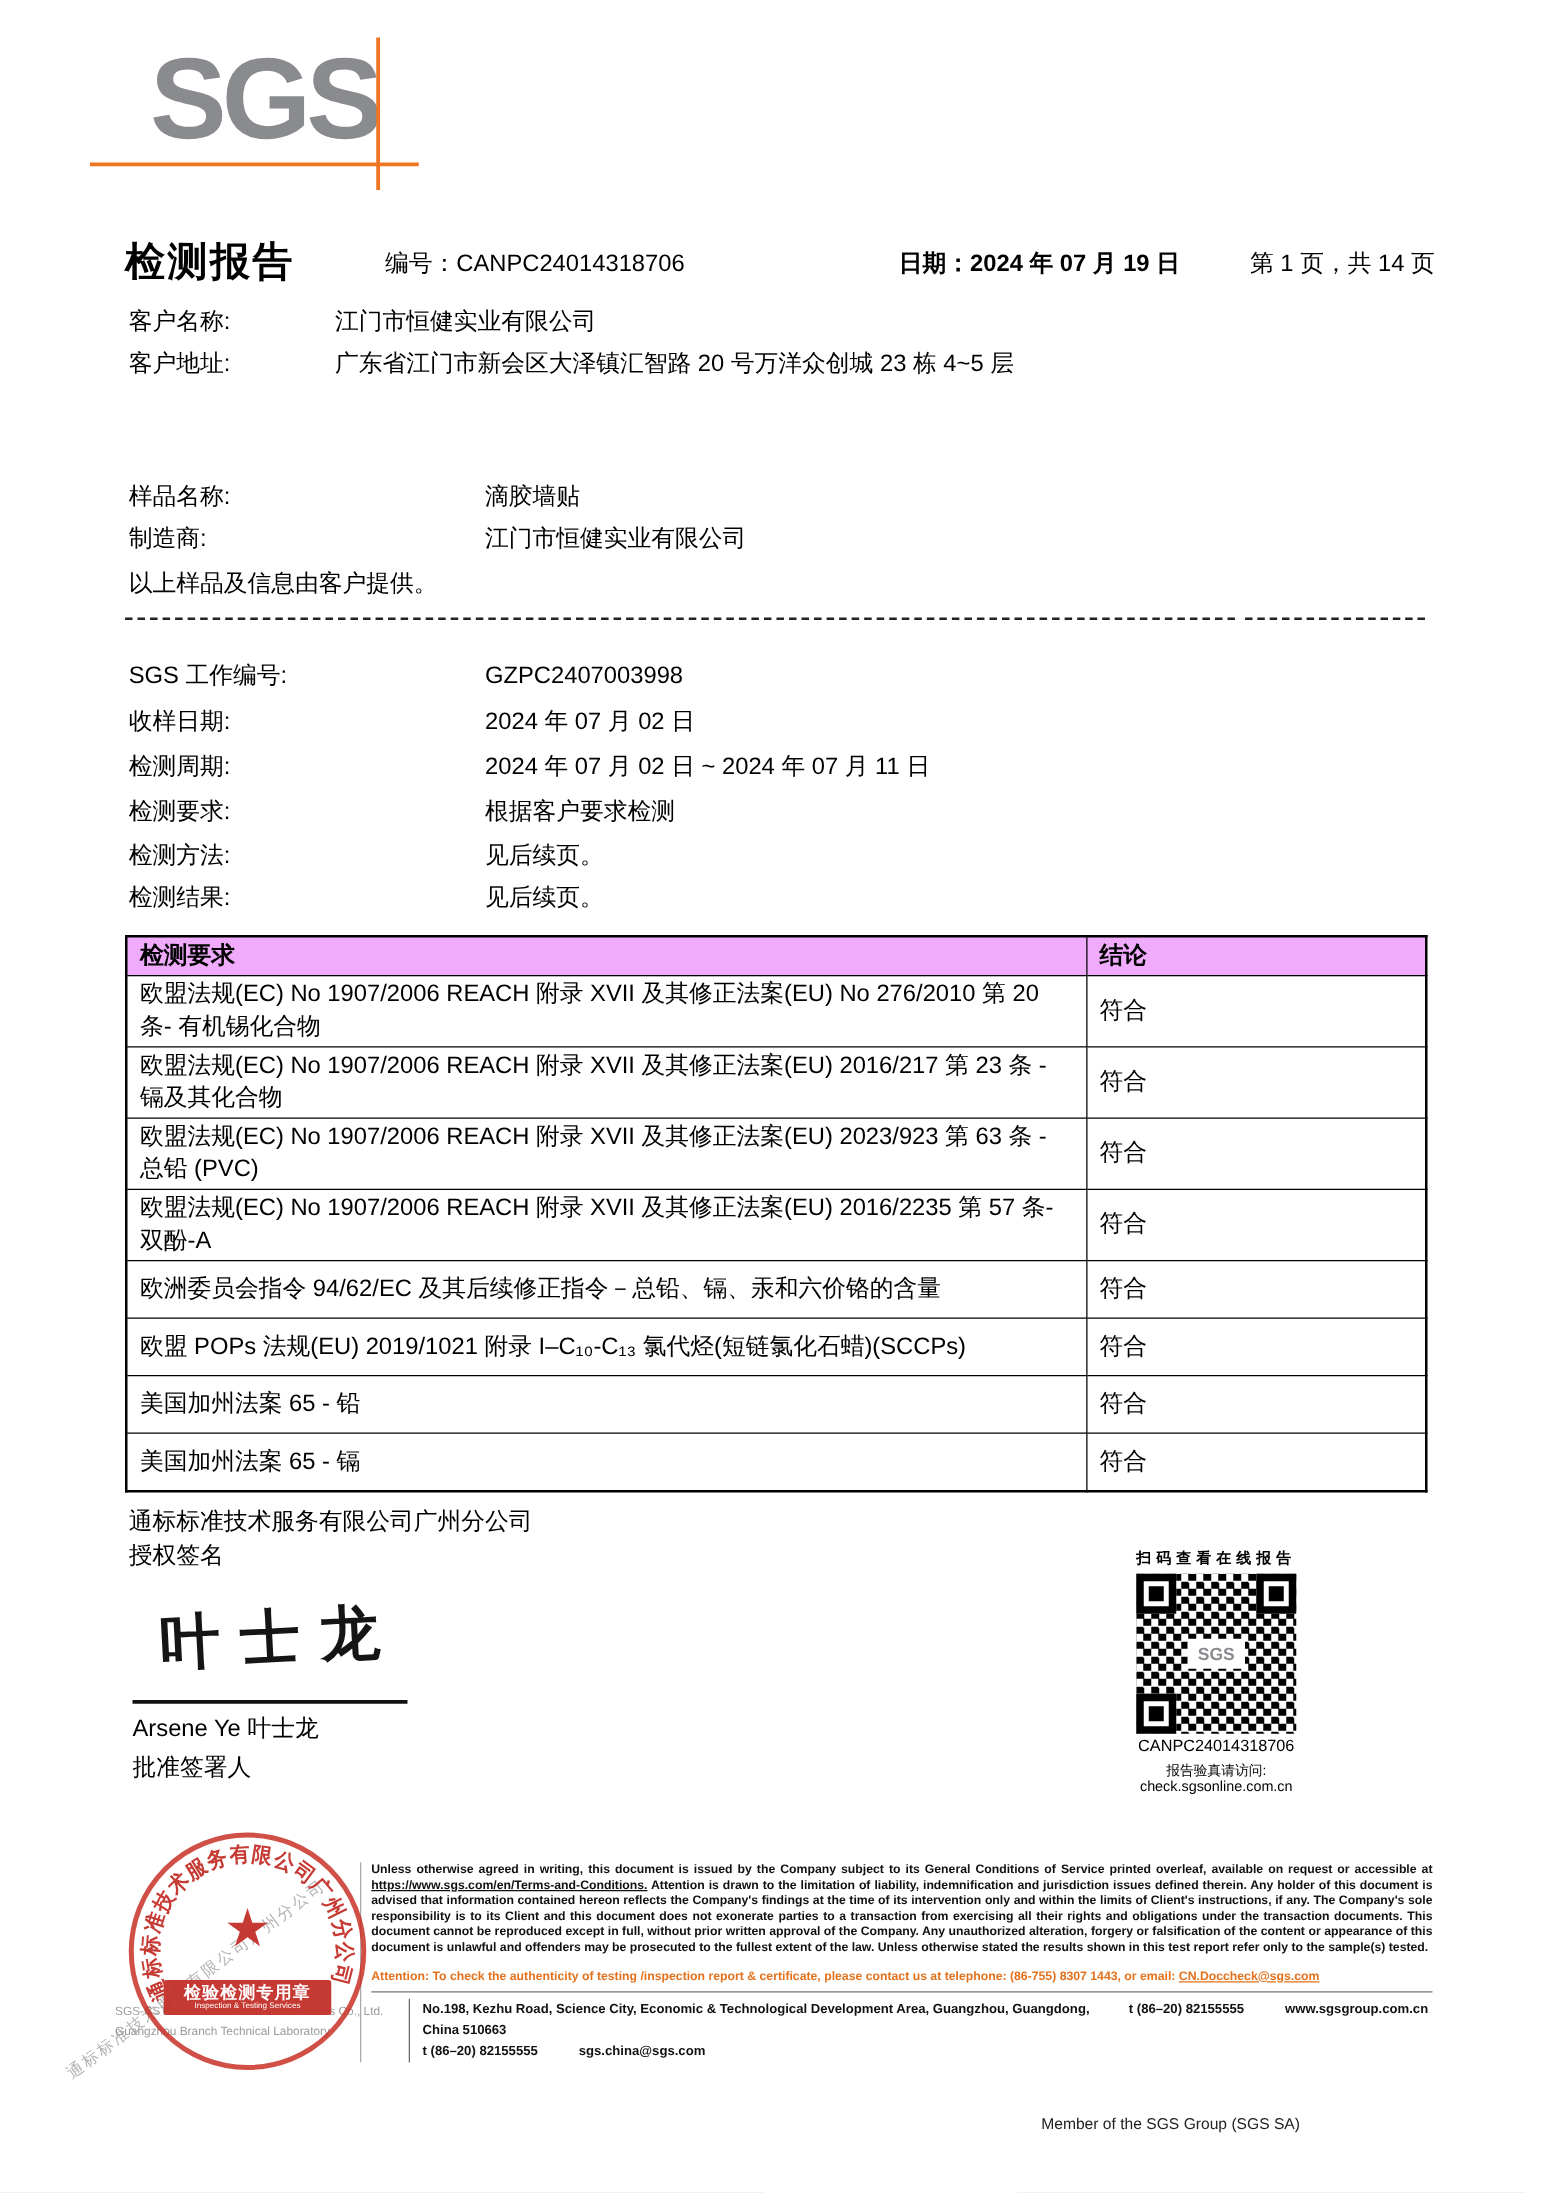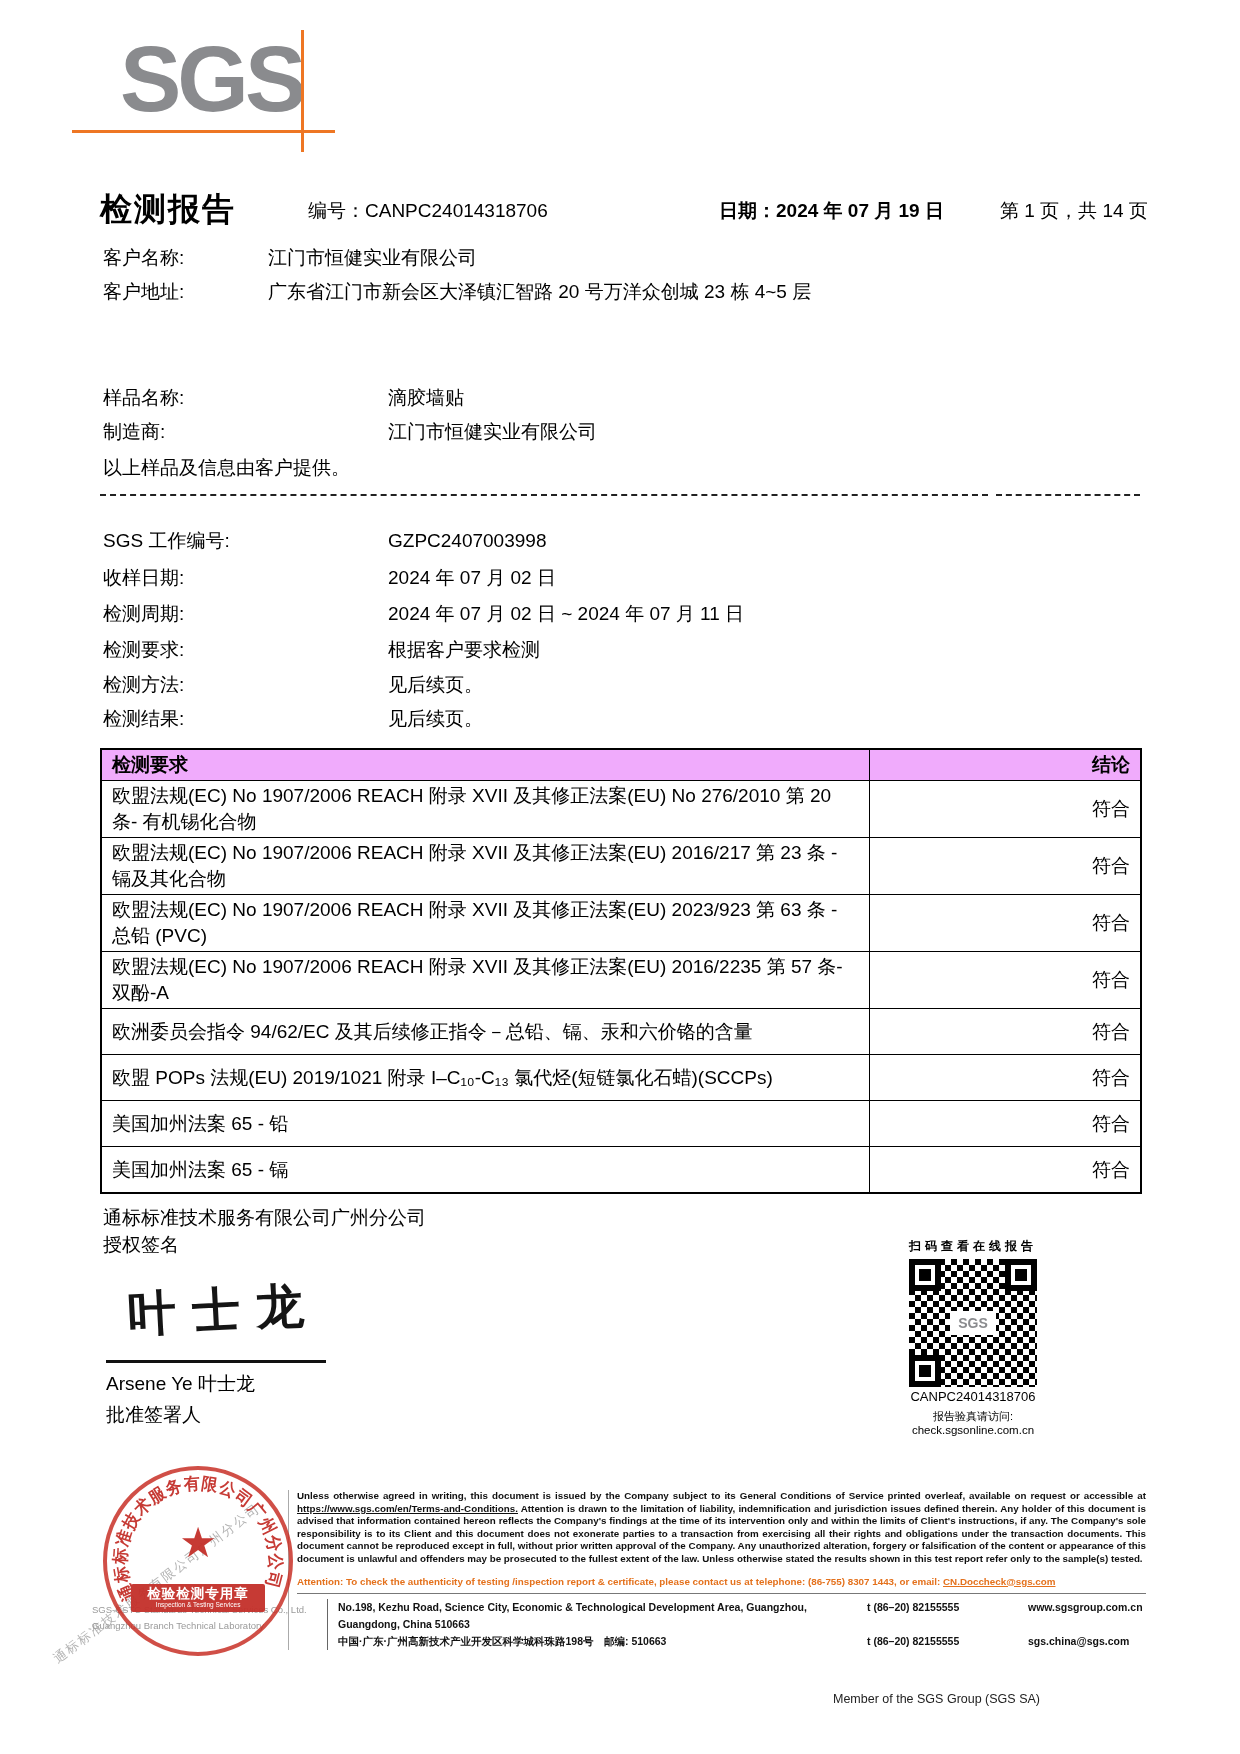--- a/index.html
+++ b/index.html
@@ -29,21 +29,21 @@
   .val-smp  { left:388px; }
 
   .dash-seg { border-top:2px dashed #222; height:0; }
 
   
   .results { left:100px; top:748px; width:1040px; border-collapse:collapse;
     table-layout:fixed; border:2px solid #000; }
   .results th, .results td { border:1px solid #000; font-size:19px; line-height:26px;
     padding:2px 10px; vertical-align:middle; }
   .results th { background:#f0abfc; font-weight:bold; height:26px; text-align:left; }
-  .results th.c2, .results td.c2 { text-align:right; }
+  .results th.c2, .results td.c2 { text-align:left; }
   .col-req { width:768px; }
   .col-con { width:272px; }
   tr.h2 td { height:51px; }
   tr.h1 td { height:41px; }
 
   
   .sig-company { left:103px; top:1205px; }
   .sig-auth    { left:103px; top:1232px; }
   .sig-script  { left:128px; top:1278px; font-size:48px; font-weight:bold;
     letter-spacing:16px; transform:rotate(-3deg); color:#151515; }
@@ -74,21 +74,21 @@
     padding-left:8px; box-sizing:border-box; z-index:2; }
   .disclaimer { font-size:9.8px; line-height:12.6px; text-align:justify;
     font-weight:bold; color:#101010; }
   .link-orange { color:#101010; text-decoration:underline; }
   .attention  { margin-top:10px; font-size:9.8px; line-height:12.6px;
     font-weight:bold; color:#e4711c; }
   .attention .em { text-decoration:underline; }
   .foot-divider { border-top:1.5px solid #777; margin-top:5px; }
   .addr-block { margin-top:5px; margin-left:30px; border-left:1px solid #666;
     padding-left:10px; }
-  .addr-row { display:flex; font-size:10.5px; line-height:17px; font-weight:bold; color:#111;gap:36px; }
+  .addr-row { display:flex; font-size:10.5px; line-height:17px; font-weight:bold; color:#111; }
   .addr-main { flex:1; }
   .addr-tel  { width:125px; }
   .addr-net  { width:118px; }
   .member { left:800px; top:1692px; width:240px; text-align:right; font-size:12.5px; color:#222; }
 
   
   .wm-rot { left:22px; top:1552px; width:330px; transform:rotate(-37deg);
     color:#b3b3b3; font-size:13px; letter-spacing:2px; z-index:1; }
   .wm-en1 { left:92px; top:1604px; font-size:9.5px; color:#9a9a9a; z-index:1; white-space:nowrap; }
   .wm-en2 { left:92px; top:1620px; font-size:9.5px; color:#9a9a9a; z-index:1; white-space:nowrap; }
@@ -236,21 +236,20 @@
       <span>Attention: To check the authenticity of testing /inspection report &amp; certificate, please contact us at telephone: (86-755) 8307 1443, or email: </span><span class="em">CN.Doccheck@sgs.com</span>
     </div>
     <div class="foot-divider"></div>
     <div class="addr-block">
       <div class="addr-row">
         <span class="addr-main">No.198, Kezhu Road, Science City, Economic &amp; Technological Development Area, Guangzhou, Guangdong, China 510663</span>
         <span class="addr-tel">t (86–20) 82155555</span>
         <span class="addr-net">www.sgsgroup.com.cn</span>
       </div>
       <div class="addr-row">
-        <span class="addr-main">中国·广东·广州高新技术产业开发区科学城科珠路198号　邮编: 510663</span>
         <span class="addr-tel">t (86–20) 82155555</span>
         <span class="addr-net">sgs.china@sgs.com</span>
       </div>
     </div>
   </div>
   <div class="abs member">Member of the SGS Group (SGS SA)</div>
 
 </div>
 
 </body></html>

